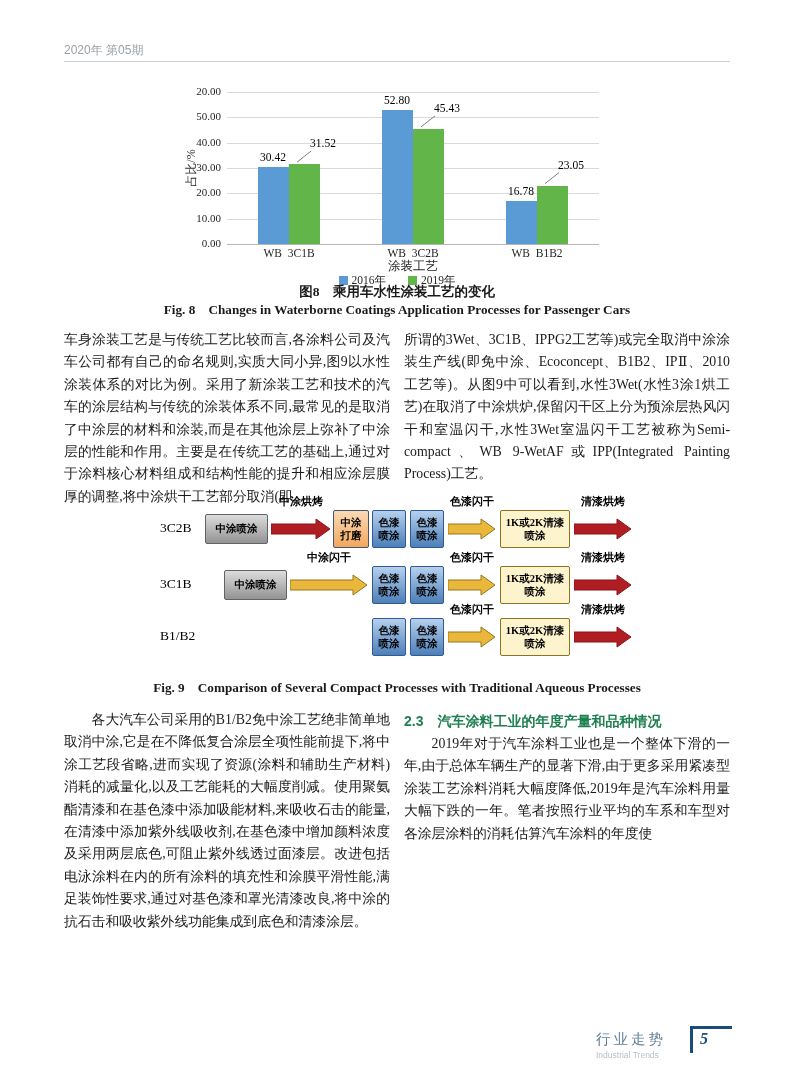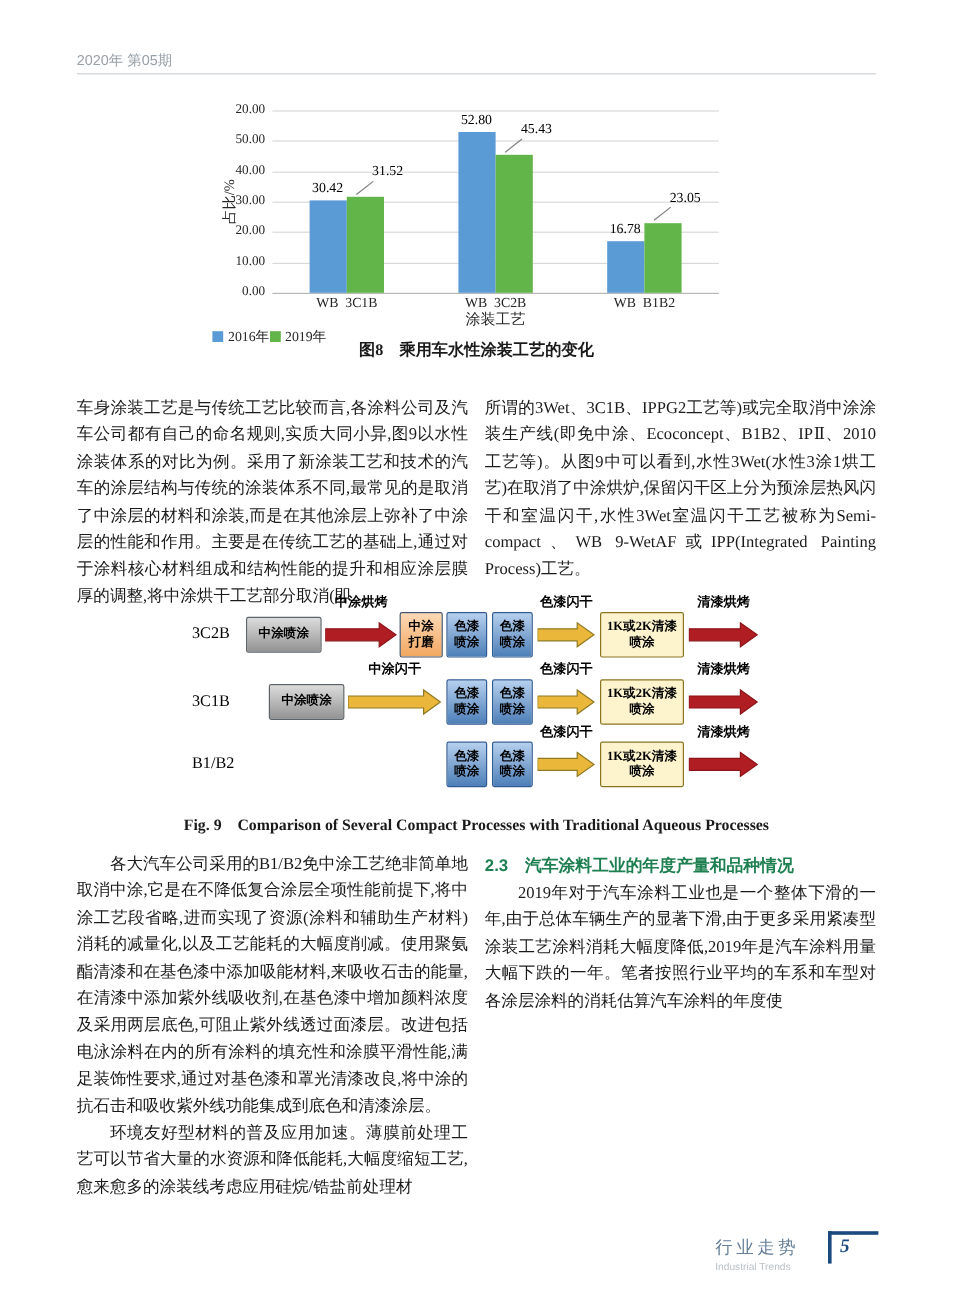--- a/index.html
+++ b/index.html
@@ -13,21 +13,21 @@
   .chart{position:absolute;left:177px;top:84px;width:440px;height:200px;font-size:11.5px;}
   .gridline{position:absolute;height:1px;background:#d9d9d9;}
   .baseline{position:absolute;height:1px;background:#b7b7b7;}
   .bar{position:absolute;}
   .ytick{position:absolute;left:2px;text-align:right;font-size:11px;color:#262626;}
   .xtick{position:absolute;text-align:center;white-space:pre;font-size:11.5px;color:#262626;}
   .dlabel{position:absolute;font-size:11.5px;color:#000;text-align:center;white-space:nowrap;}
   .y-title{position:absolute;width:152px;height:16px;left:-62px;top:76px;transform:rotate(-90deg);
            text-align:center;font-size:12px;color:#262626;}
   .x-title{position:absolute;left:50px;width:372px;top:174px;text-align:center;font-size:12.5px;color:#262626;}
-  .legend{position:absolute;left:0;right:0;top:189px;display:flex;justify-content:flex-start;}
+  .legend{position:absolute;left:0;right:0;top:189px;display:flex;justify-content:center;gap:22px;}
   .legend-item{display:flex;align-items:center;gap:4px;font-size:11.5px;color:#262626;}
   .legend-swatch{width:9px;height:9px;display:inline-block;}
   .leader-svg{position:absolute;left:0;top:0;pointer-events:none;}
   
   .cap{position:absolute;left:0;width:794px;text-align:center;font-weight:bold;}
   .cap.zh{font-size:13.5px;}
   .cap.en{font-size:13.2px;}
   
   .cols{position:absolute;left:64px;width:666px;display:flex;gap:14px;}
   .col{width:326px;}
@@ -107,20 +107,21 @@
       <div class="dlabel" style="left: 322px; top: 101.491px; width: 44px;">16.78</div>
       <div class="dlabel" style="left: 372px; top: 74.6067px; width: 44px;">23.05</div>
       <div class="xtick" style="left: 300px; top: 163px; width: 120px;">WB  B1B2</div>
       <svg class="leader-svg" width="440" height="200">
         <line x1="120" y1="78.14933333333333" x2="134" y2="67.14933333333333" stroke="#7f7f7f" stroke-width="1"></line>
         <line x1="244" y1="42.91066666666667" x2="258" y2="31.91066666666667" stroke="#7f7f7f" stroke-width="1"></line>
         <line x1="368" y1="99.60666666666667" x2="382" y2="88.60666666666667" stroke="#7f7f7f" stroke-width="1"></line>
       </svg>
     </div>
   <div class="cap zh" style="top:283px">图8　乘用车水性涂装工艺的变化</div>
+  <div class="cap en" style="top:301px">Fig. 8　Changes in Waterborne Coatings Application Processes for Passenger Cars</div>
 
   <div class="cols" style="top:329px">
     <div class="col">
       <p class="bp">车身涂装工艺是与传统工艺比较而言,各涂料公司及汽车公司都有自己的命名规则,实质大同小异,图9以水性涂装体系的对比为例。采用了新涂装工艺和技术的汽车的涂层结构与传统的涂装体系不同,最常见的是取消了中涂层的材料和涂装,而是在其他涂层上弥补了中涂层的性能和作用。主要是在传统工艺的基础上,通过对于涂料核心材料组成和结构性能的提升和相应涂层膜厚的调整,将中涂烘干工艺部分取消(即</p>
     </div>
     <div class="col">
       <p class="bp">所谓的3Wet、3C1B、IPPG2工艺等)或完全取消中涂涂装生产线(即免中涂、Ecoconcept、B1B2、IPⅡ、2010工艺等)。从图9中可以看到,水性3Wet(水性3涂1烘工艺)在取消了中涂烘炉,保留闪干区上分为预涂层热风闪干和室温闪干,水性3Wet室温闪干工艺被称为Semi-compact、WB 9-WetAF或IPP(Integrated Painting Process)工艺。</p>
     </div>
   </div>
 
@@ -181,21 +182,20 @@
       <div class="d-arrow" style="left: 510px; width: 58px; top: 134px;"><svg width="58" height="22" viewBox="0 0 58 22">
           <polygon points="0,6 43,6 43,1 57,11 43,21 43,16 0,16" fill="#b01e23" stroke="#8c1519" stroke-width="1"></polygon>
         </svg></div>
       <div class="d-arrowlabel" style="left: 494px; top: 110px;">清漆烘烤</div>
     </div>
   <div class="cap en" style="top:679px">Fig. 9　Comparison of Several Compact Processes with Traditional Aqueous Processes</div>
 
   <div class="cols" style="top:709px">
     <div class="col">
       <p class="bp indent">各大汽车公司采用的B1/B2免中涂工艺绝非简单地取消中涂,它是在不降低复合涂层全项性能前提下,将中涂工艺段省略,进而实现了资源(涂料和辅助生产材料)消耗的减量化,以及工艺能耗的大幅度削减。使用聚氨酯清漆和在基色漆中添加吸能材料,来吸收石击的能量,在清漆中添加紫外线吸收剂,在基色漆中增加颜料浓度及采用两层底色,可阻止紫外线透过面漆层。改进包括电泳涂料在内的所有涂料的填充性和涂膜平滑性能,满足装饰性要求,通过对基色漆和罩光清漆改良,将中涂的抗石击和吸收紫外线功能集成到底色和清漆涂层。</p>
-      <p class="bp indent">环境友好型材料的普及应用加速。薄膜前处理工艺可以节省大量的水资源和降低能耗,大幅度缩短工艺,愈来愈多的涂装线考虑应用硅烷/锆盐前处理材</p>
     </div>
     <div class="col">
       <h3 class="sec-heading">2.3　汽车涂料工业的年度产量和品种情况</h3>
       <p class="bp indent">2019年对于汽车涂料工业也是一个整体下滑的一年,由于总体车辆生产的显著下滑,由于更多采用紧凑型涂装工艺涂料消耗大幅度降低,2019年是汽车涂料用量大幅下跌的一年。笔者按照行业平均的车系和车型对各涂层涂料的消耗估算汽车涂料的年度使</p>
     </div>
   </div>
 
   <div class="footer">
     <div class="f-text">
       <div class="f-zh">行业走势</div>

